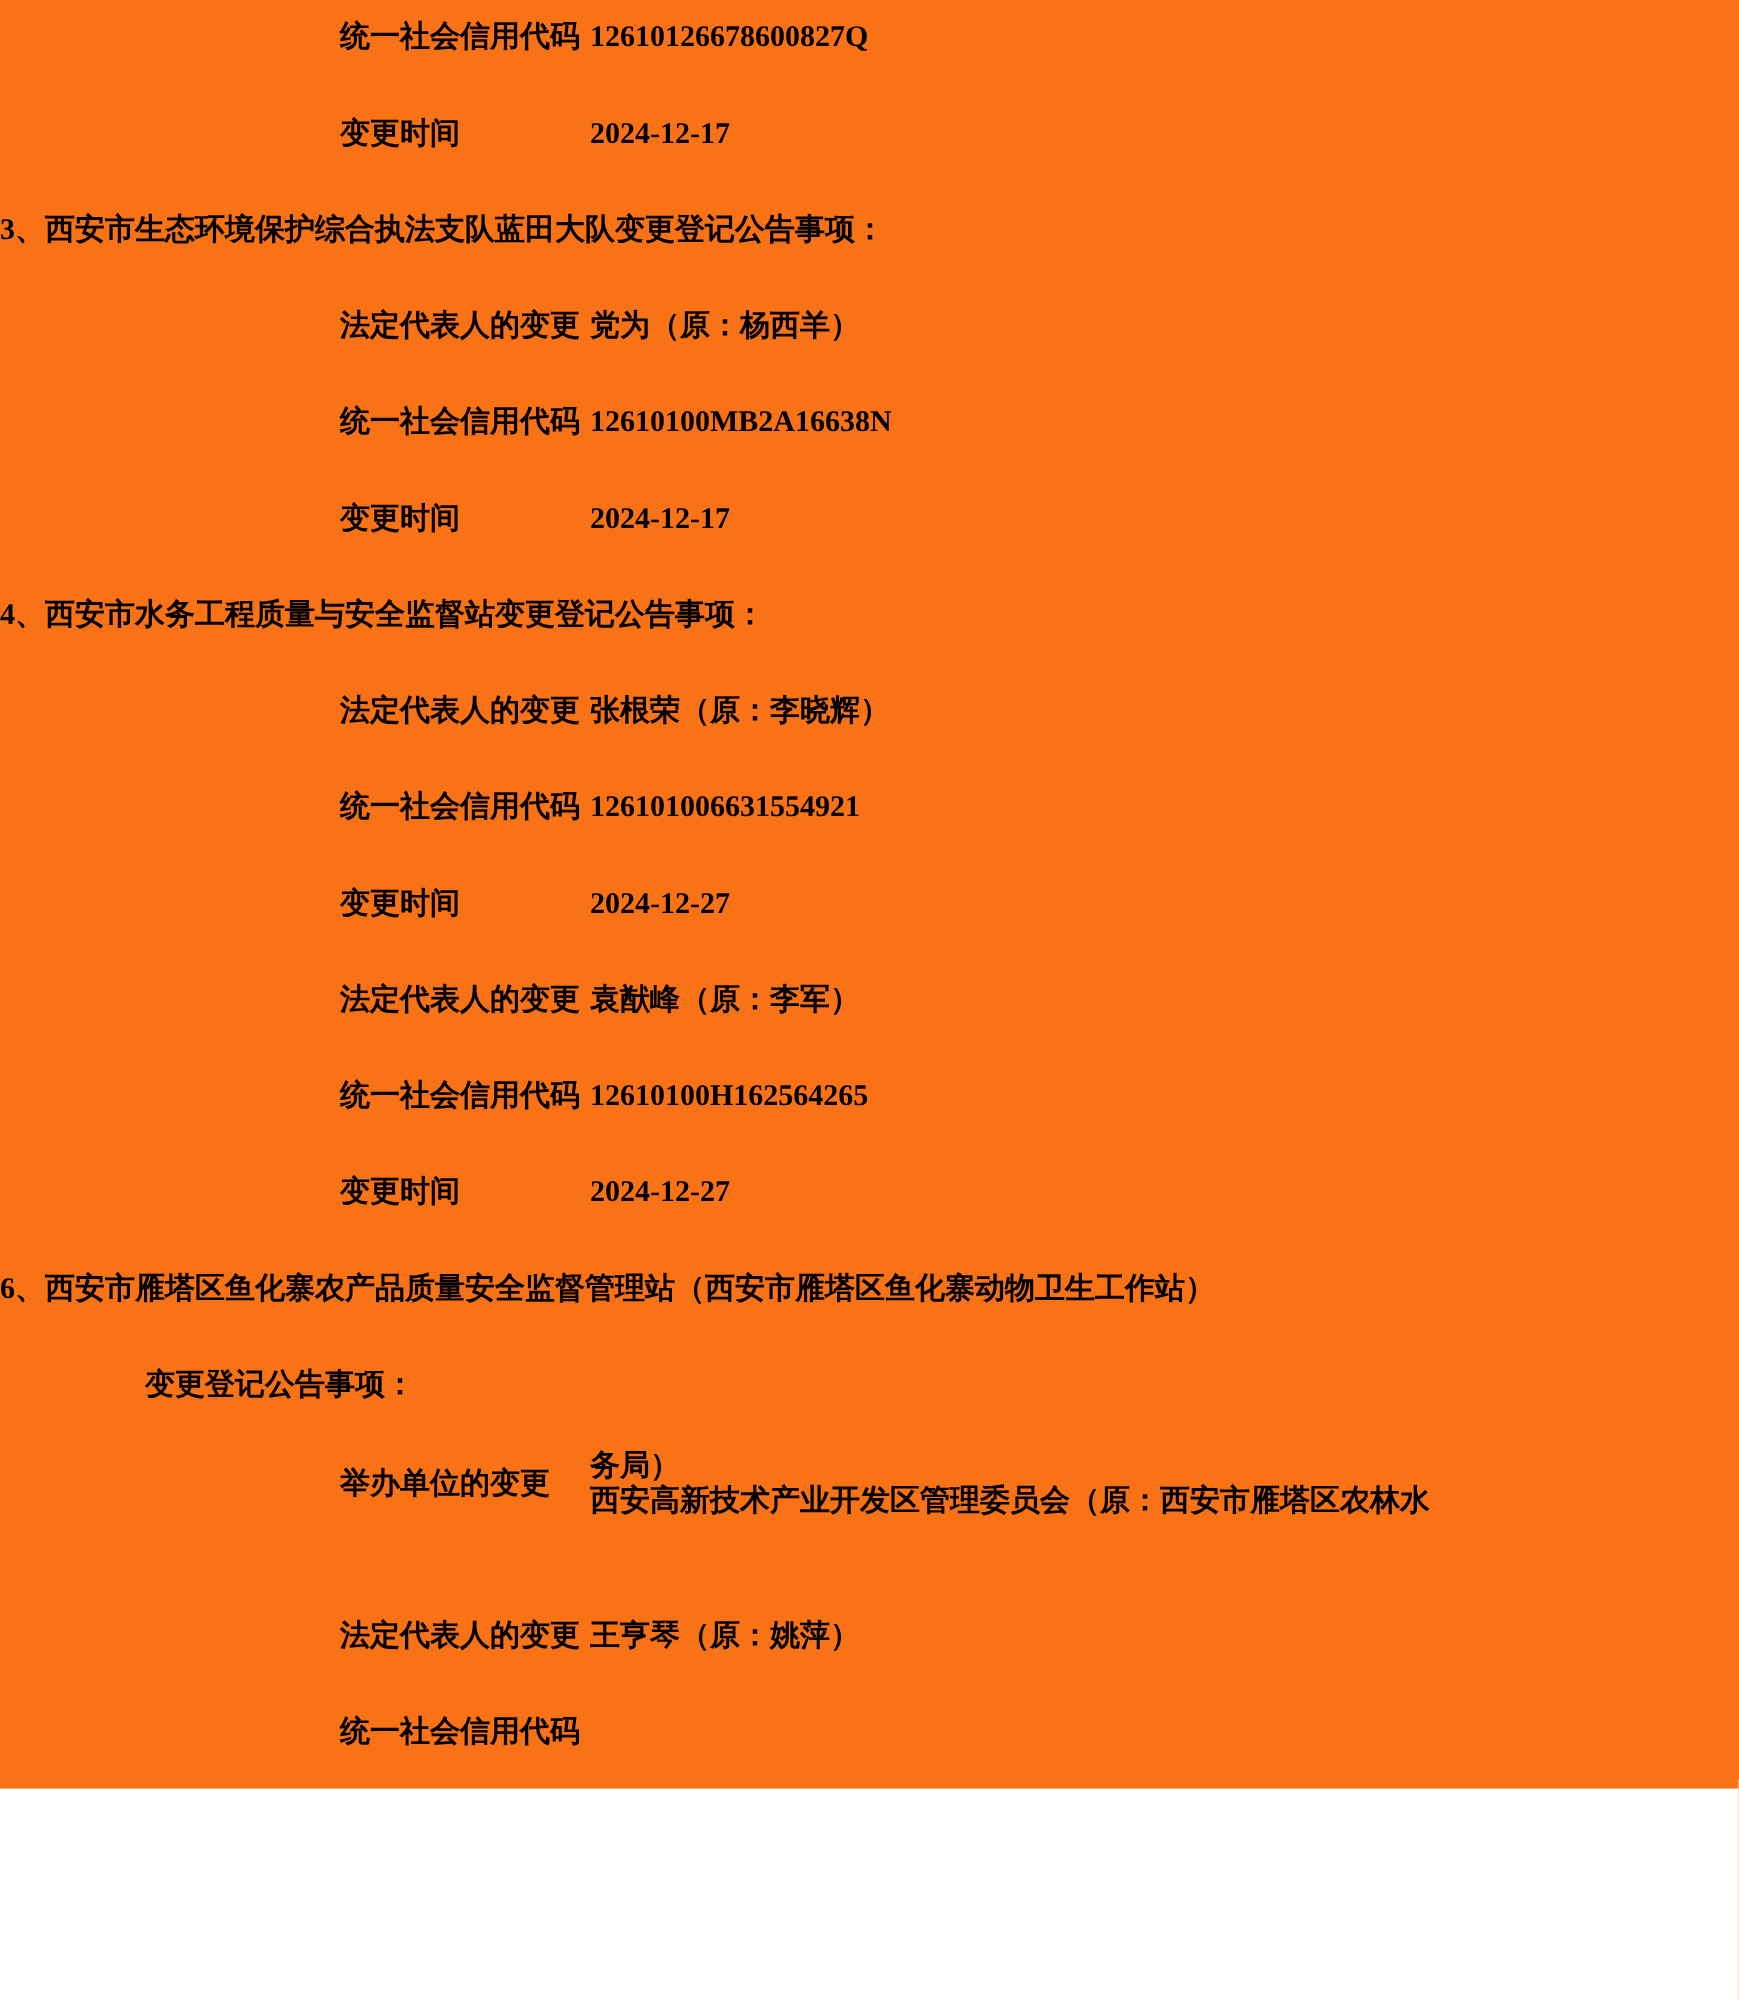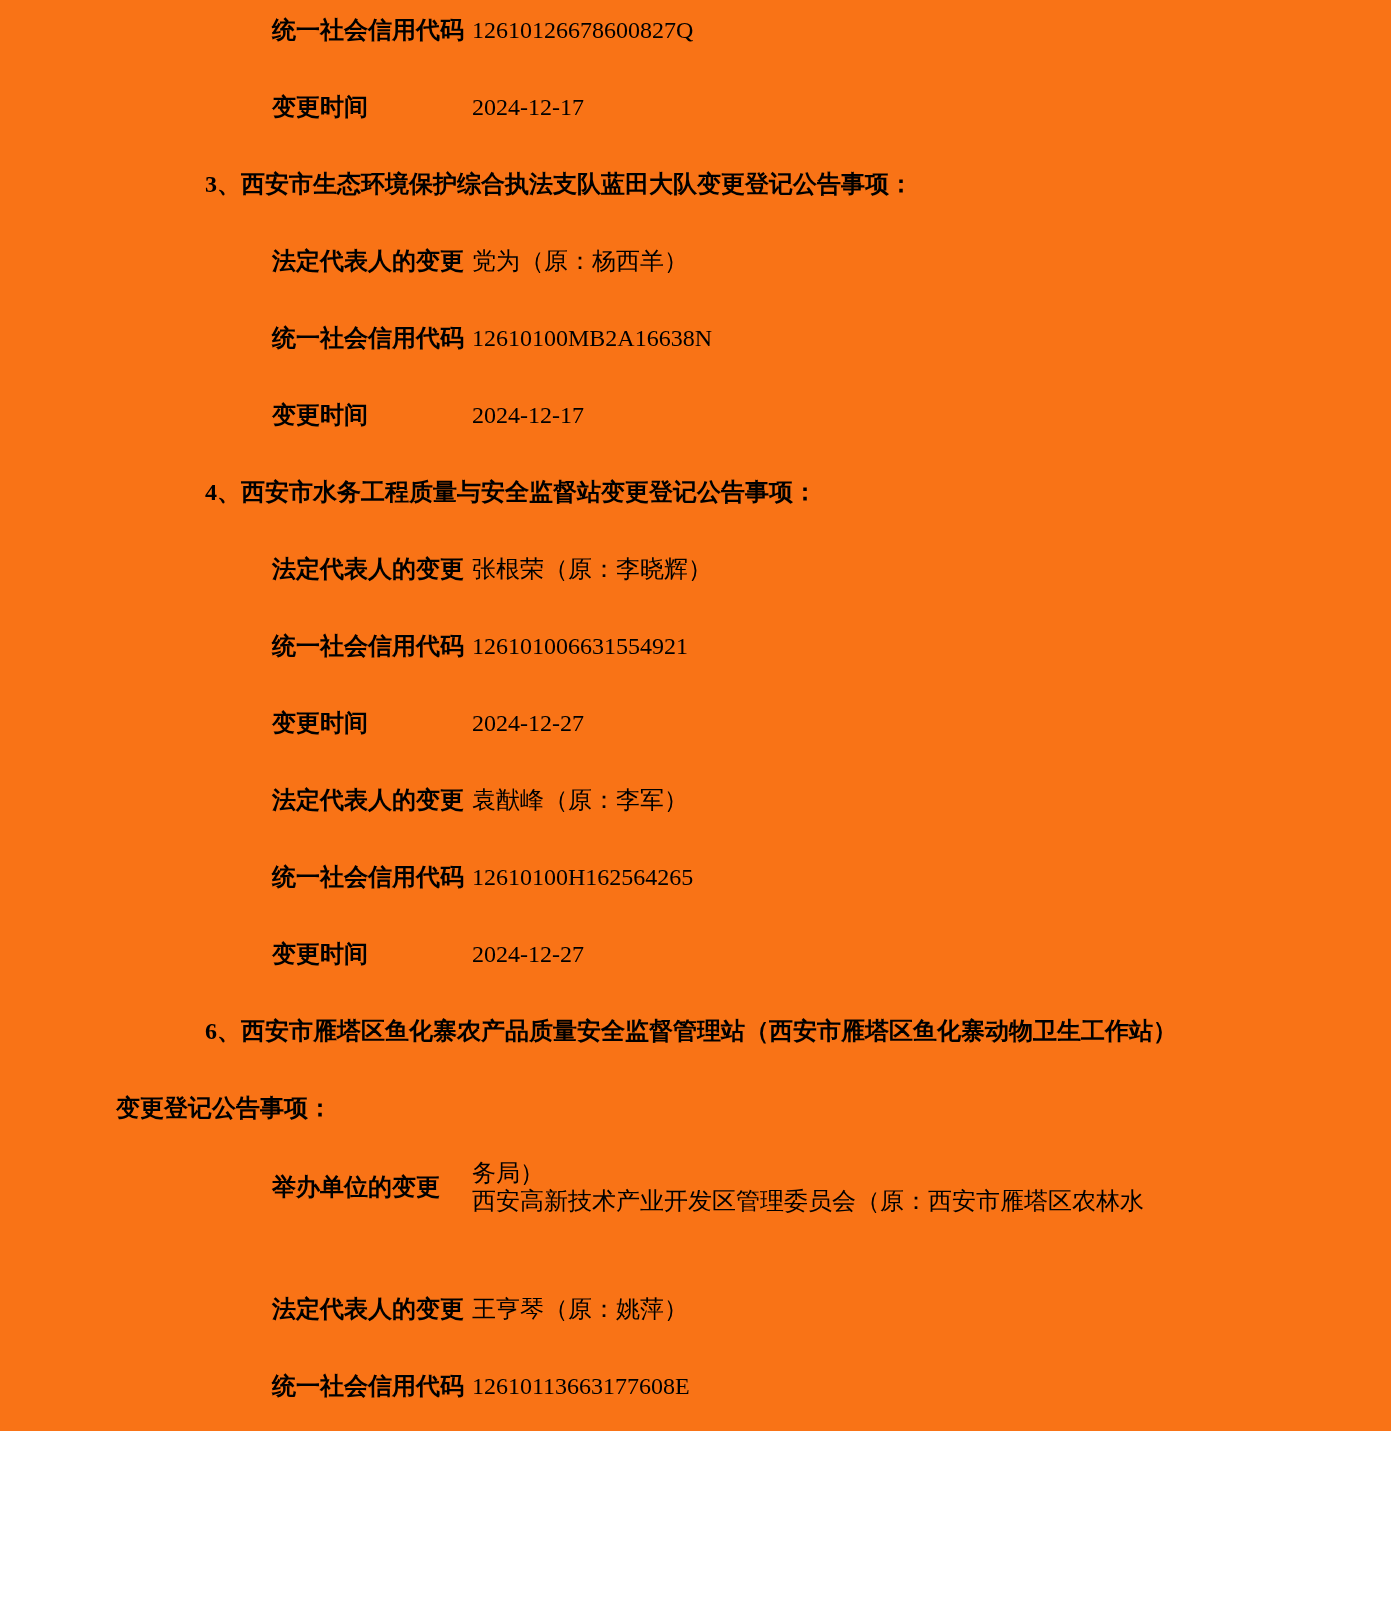--- a/index.html
+++ b/index.html
@@ -18,34 +18,34 @@
     box-sizing: border-box;
     padding-top: 16px;
     overflow: hidden;
   }
   .line {
     line-height: 28px;
     margin-bottom: 49px;
     white-space: nowrap;
   }
   .heading {
-    padding-left: 205px;
     font-weight: bold;
   }
   .field {
     display: flex;
     padding-left: 272px;
   }
   .field .label {
     font-weight: bold;
     flex: 0 0 200px;
     width: 200px;
   }
   .field .value {
     flex: 1 1 auto;
+    font-weight: bold;
   }
   .field.multiline {
     align-items: center;
     margin-top: -12px;
     margin-bottom: 80px;
     white-space: normal;
   }
   .field.multiline .value .vline {
     line-height: 28px;
     white-space: nowrap;
@@ -128,21 +128,20 @@
         <span class="vline">西安高新技术产业开发区管理委员会（原：西安市雁塔区农林水</span>
       </span>
     </div>
 
     <div class="line field">
       <span class="label">法定代表人的变更</span>
       <span class="value">王亨琴（原：姚萍）</span>
     </div>
     <div class="line field">
       <span class="label">统一社会信用代码</span>
-      <span class="value">12610113663177608E</span>
     </div>
     <div class="line field">
       <span class="label">变更时间</span>
       <span class="value">2024-12-27</span>
     </div>
   </section>
 
 </div>
 
 </body></html>

